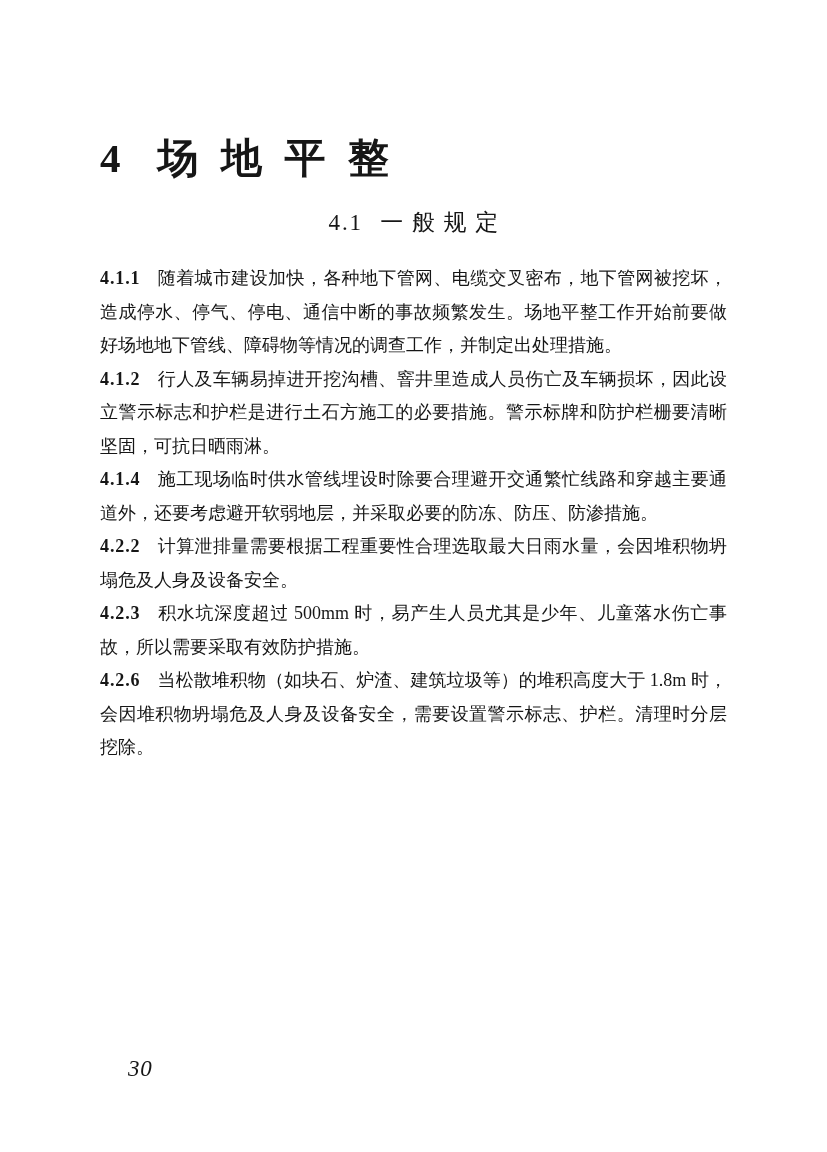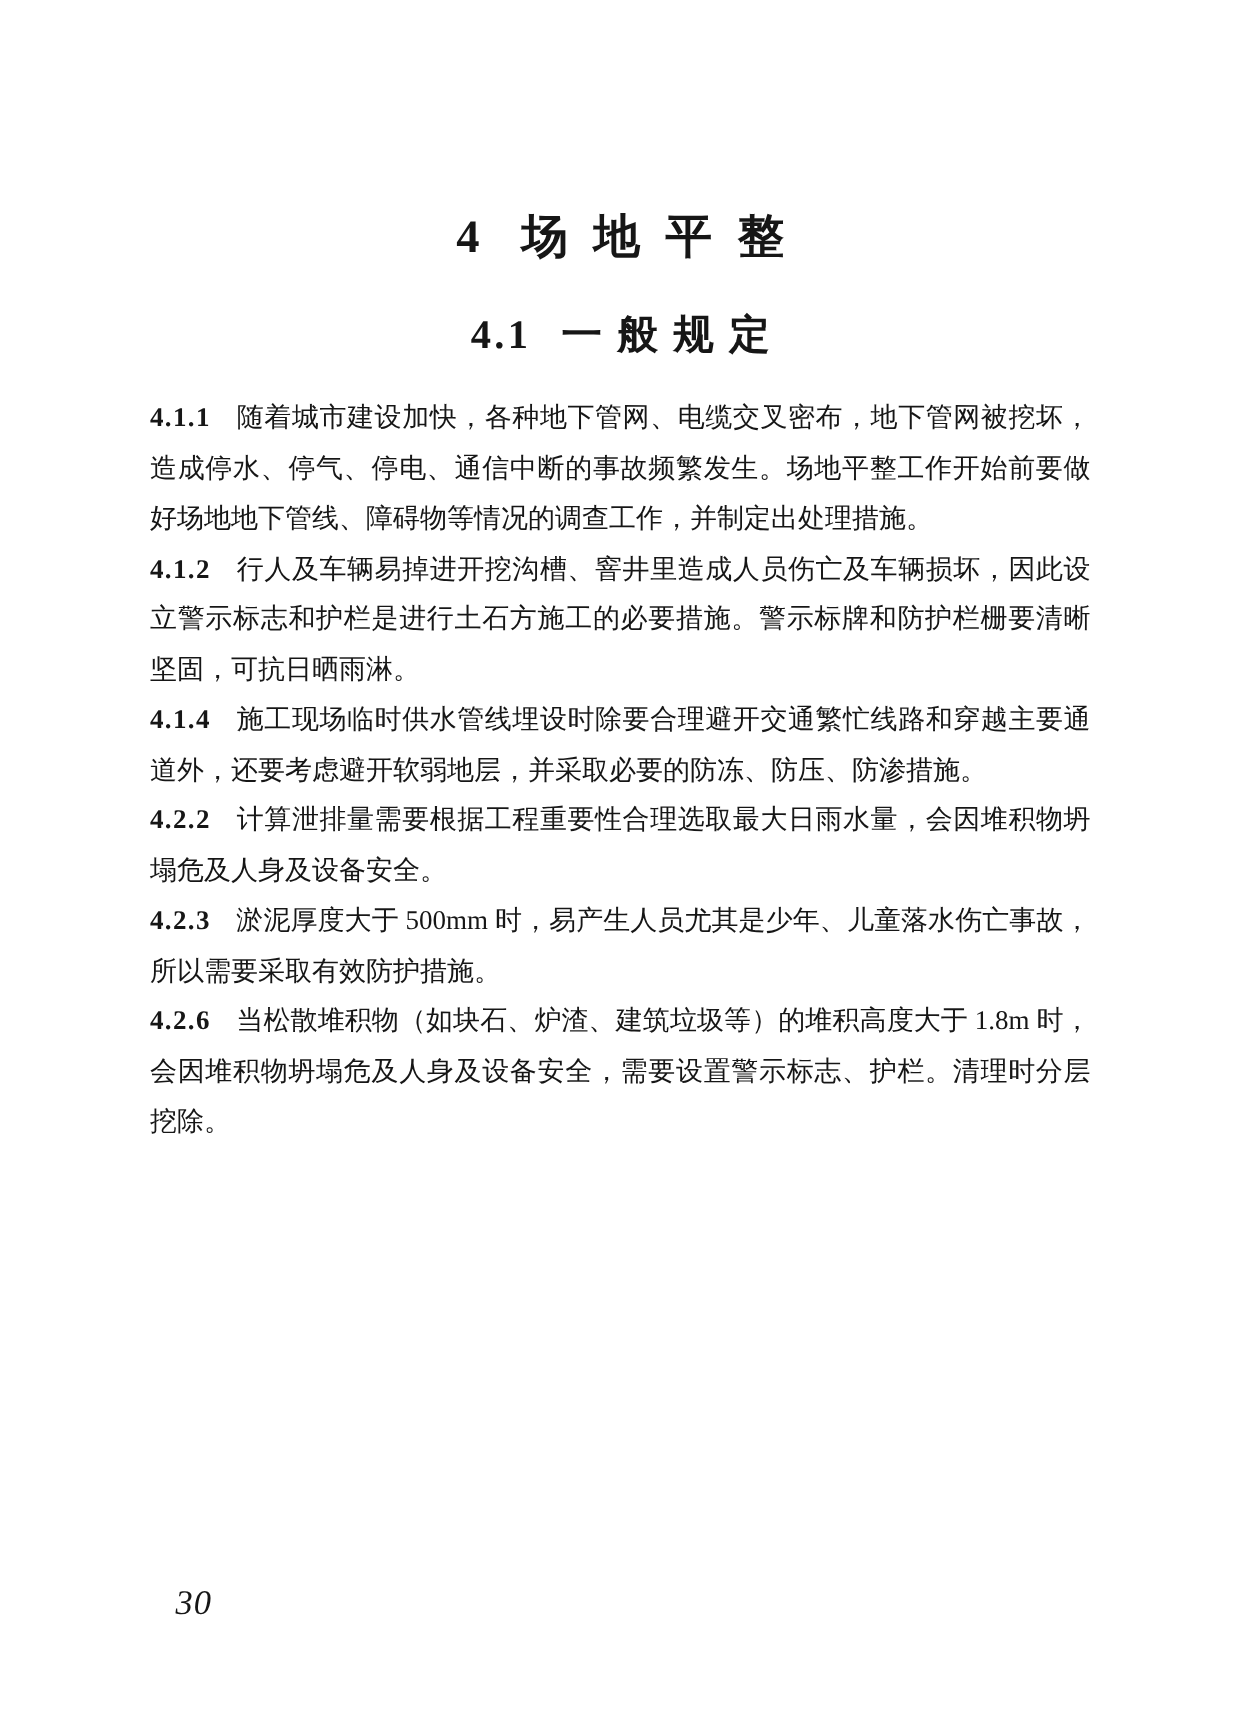--- a/index.html
+++ b/index.html
@@ -11,54 +11,53 @@
     position: relative;
     overflow: hidden;
   }
   .content {
     position: absolute;
     left: 100px; top: 140px;
     width: 627px;
   }
   .chapter-heading {
     margin: 0 0 33px 0;
-    text-align: center;
-    font-size: 31px;
+    font-size: 41px;
     font-weight: bold;
     line-height: 36px;
     white-space: nowrap;
   }
   .chapter-heading .num { margin-right: 0.85em; letter-spacing: 0.05em; }
   .spread  { letter-spacing: 0.55em; margin-right: -0.55em; }
   .section-heading {
     margin: 0 0 25px 0;
     text-align: center;
-    font-size: 27px;
-    font-weight: bold;
+    font-size: 23px;
+    font-weight: normal;
     line-height: 28px;
     white-space: nowrap;
   }
   .section-heading .num { margin-right: 0.75em; letter-spacing: 0.08em; }
   .spread2 { letter-spacing: 0.38em; margin-right: -0.38em; }
   .section-heading.second { margin-top: 10px; margin-bottom: 18px; }
   .clause {
     margin: 0;
     font-size: 18px;
     line-height: 33.5px;
     text-align: justify;
     text-justify: inter-ideograph;
   }
   .clause .cnum {
     font-weight: bold;
     letter-spacing: 0.05em;
     padding-right: 17px;
   }
   .page-number {
     position: absolute;
-    left: 117px; top: 1056px;
+    left: 128px; top: 1056px;
     font-size: 23px;
     font-style: italic;
     letter-spacing: 0.03em;
   }
 </style>
 </head>
 <body>
 
 <div class="content">
 
@@ -68,21 +67,21 @@
 
   <p class="clause"><span class="cnum">4.1.1</span><span>随着城市建设加快，各种地下管网、电缆交叉密布，地下管网被挖坏，造成停水、停气、停电、通信中断的事故频繁发生。场地平整工作开始前要做好场地地下管线、障碍物等情况的调查工作，并制定出处理措施。</span></p>
 
   <p class="clause"><span class="cnum">4.1.2</span><span>行人及车辆易掉进开挖沟槽、窨井里造成人员伤亡及车辆损坏，因此设立警示标志和护栏是进行土石方施工的必要措施。警示标牌和防护栏栅要清晰坚固，可抗日晒雨淋。</span></p>
 
   <p class="clause"><span class="cnum">4.1.4</span><span>施工现场临时供水管线埋设时除要合理避开交通繁忙线路和穿越主要通道外，还要考虑避开软弱地层，并采取必要的防冻、防压、防渗措施。</span></p>
 
 
   <p class="clause"><span class="cnum">4.2.2</span><span>计算泄排量需要根据工程重要性合理选取最大日雨水量，会因堆积物坍塌危及人身及设备安全。</span></p>
 
-  <p class="clause"><span class="cnum">4.2.3</span><span>淤泥厚度大于 500mm 时，易产生人员尤其是少年、儿童落水伤亡事故，所以需要采取有效防护措施。</span></p>
+  <p class="clause"><span class="cnum">4.2.3</span><span>积水坑深度超过 500mm 时，易产生人员尤其是少年、儿童落水伤亡事故，所以需要采取有效防护措施。</span></p>
 
 
   <p class="clause"><span class="cnum">4.2.6</span><span>当松散堆积物（如块石、炉渣、建筑垃圾等）的堆积高度大于 1.8m 时，会因堆积物坍塌危及人身及设备安全，需要设置警示标志、护栏。清理时分层挖除。</span></p>
 
 
 </div>
 
 <div class="page-number">30</div>
 
 </body></html>

